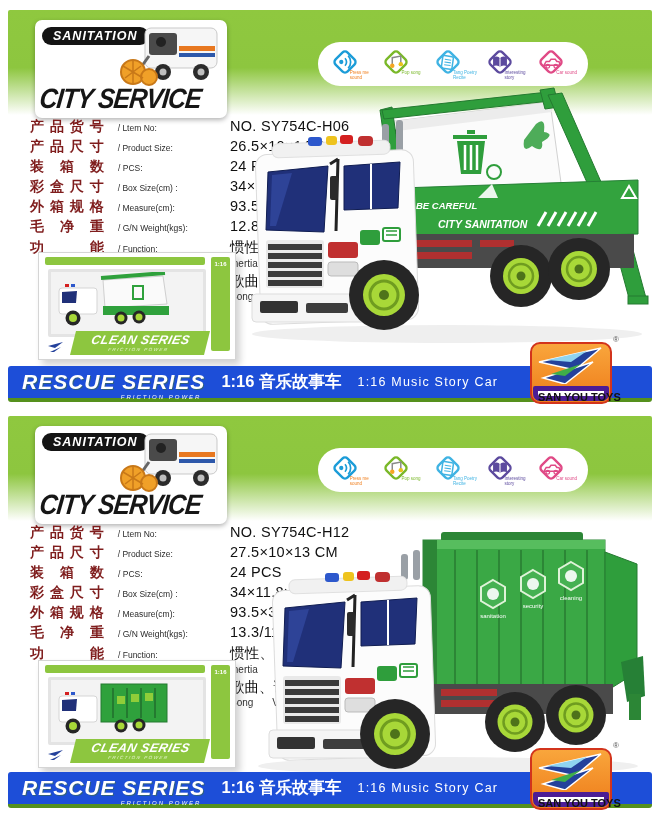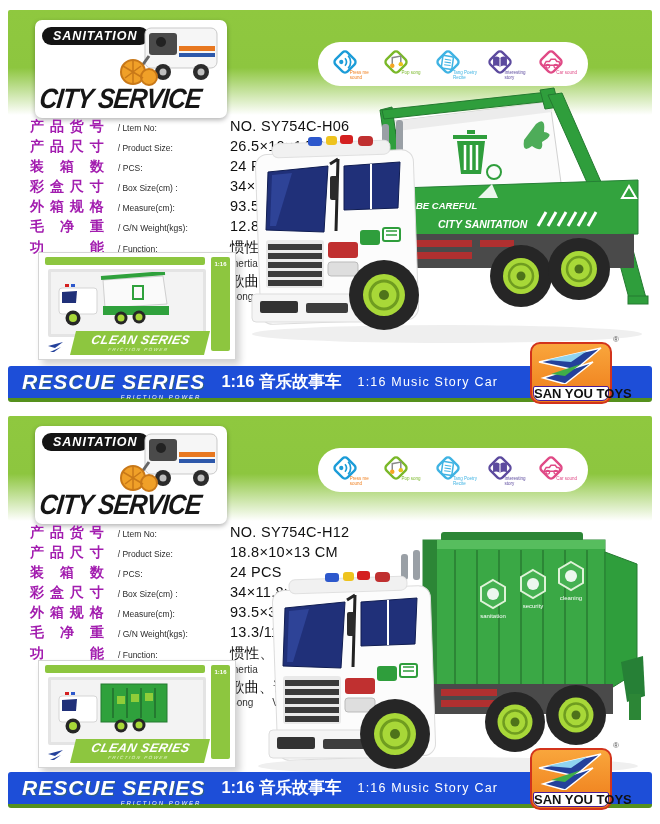--- a/index.html
+++ b/index.html
@@ -25,21 +25,21 @@
              padding:0 6px;box-sizing:border-box;}
   .feat{position:relative;width:48px;height:40px;}
   .feat-svg{position:absolute;left:3px;top:2px;}
   .feat-label{position:absolute;left:24px;top:26px;width:30px;font-size:4.5px;line-height:1.15;}
   .c1{color:#f08020}.c2{color:#7ab829}.c3{color:#3fb3e3}.c4{color:#5c4a9e}.c5{color:#e04a86}
   .d1{stroke:#1b9cd8}.d2{stroke:#7ab829}.d3{stroke:#3fb3e3}.d4{stroke:#5c4a9e}.d5{stroke:#e04a86}
   
   .specs{position:absolute;left:30px;top:118px;width:420px;}
   .spec-row{display:flex;align-items:baseline;height:20px;}
   .spec-label{width:200px;flex:0 0 200px;white-space:nowrap;display:flex;align-items:baseline;}
-  .cn{font-size:14px;font-weight:bold;color:#a21caf;letter-spacing:1px;}
+  .cn{font-size:14px;font-weight:bold;color:#7f1d1d;letter-spacing:1px;}
   .en{font-size:8.5px;color:#2a2a2a;margin-left:13px;}
   .spec-value{font-size:14.5px;color:#111;letter-spacing:.3px;white-space:nowrap;font-weight:500;}
   .fn-lines{margin-left:200px;}
   .fn-cn{font-size:14.5px;color:#111;height:19px;font-weight:500;}
   .fn-en{font-size:10px;color:#333;height:14px;word-spacing:16px;}
   
   .box-display{position:absolute;left:38px;top:252px;width:196px;height:106px;background:#fff;
                border:1px solid #d5d5d5;box-shadow:4px 5px 7px rgba(0,0,0,.18);}
   .box-topstrip{position:absolute;left:6px;top:4px;right:30px;height:8px;background:#8dc63f;border-radius:2px;}
   .box-side{position:absolute;right:5px;top:4px;width:19px;bottom:8px;background:#8dc63f;border-radius:2px;}
@@ -62,22 +62,22 @@
                white-space:nowrap;text-shadow:1px 1px 0 rgba(70,120,20,.45);}
   .series-sub{position:absolute;right:4px;bottom:-6px;color:#fff;font-size:6px;font-style:italic;
               letter-spacing:2px;opacity:.95;white-space:nowrap;}
   .bar-cn{color:#fff;font-size:16.5px;font-weight:bold;white-space:nowrap;}
   .bar-en{color:#fff;font-size:12.5px;letter-spacing:1.2px;white-space:nowrap;}
   
   .sanyou{position:absolute;left:530px;top:342px;width:82px;height:62px;z-index:5;}
   .sanyou-box{position:absolute;inset:0;background:linear-gradient(180deg,#f9a63c,#ee7c1a);
               border:2px solid #d2341c;border-radius:10px;box-sizing:border-box;}
   .sanyou-strip{position:absolute;left:3px;right:3px;bottom:3px;height:15px;background:#fff;
-                border:1px solid #4c1d95;border-radius:2px 2px 7px 7px;text-align:center;
-                line-height:13px;font-size:13px;font-weight:bold;color:#111;letter-spacing:0px;
+                border:5px solid #4c1d95;border-radius:2px 2px 7px 7px;text-align:center;
+                line-height:13px;font-size:11px;font-weight:bold;color:#111;letter-spacing:0px;
                 box-sizing:border-box;white-space:nowrap;}
   .sanyou-reg{position:absolute;right:-7px;top:-7px;font-size:8px;color:#555;}
   .sanyou-swoosh{position:absolute;left:3px;top:2px;}
   .truck{position:absolute;}
   .truck1{left:232px;top:80px;}
   .truck2{left:243px;top:118px;}
   svg text{font-family:"Liberation Sans","DejaVu Sans",sans-serif;}
 </style>
 </head>
 <body>
@@ -434,21 +434,21 @@
           <span class="cn">产 品 货 号</span>
           <span class="en">/ Ltem No:</span>
         </div>
       <div class="spec-value">NO. SY754C-H12</div>
     </div>
     <div class="spec-row">
       <div class="spec-label">
           <span class="cn">产 品 尺 寸</span>
           <span class="en">/ Product Size:</span>
         </div>
-      <div class="spec-value">18.8×10×13 CM</div>
+      <div class="spec-value">27.5×10×13 CM</div>
     </div>
     <div class="spec-row">
       <div class="spec-label">
           <span class="cn">装　箱　数</span>
           <span class="en">/ PCS:</span>
         </div>
       <div class="spec-value">24 PCS</div>
     </div>
     <div class="spec-row">
       <div class="spec-label">

